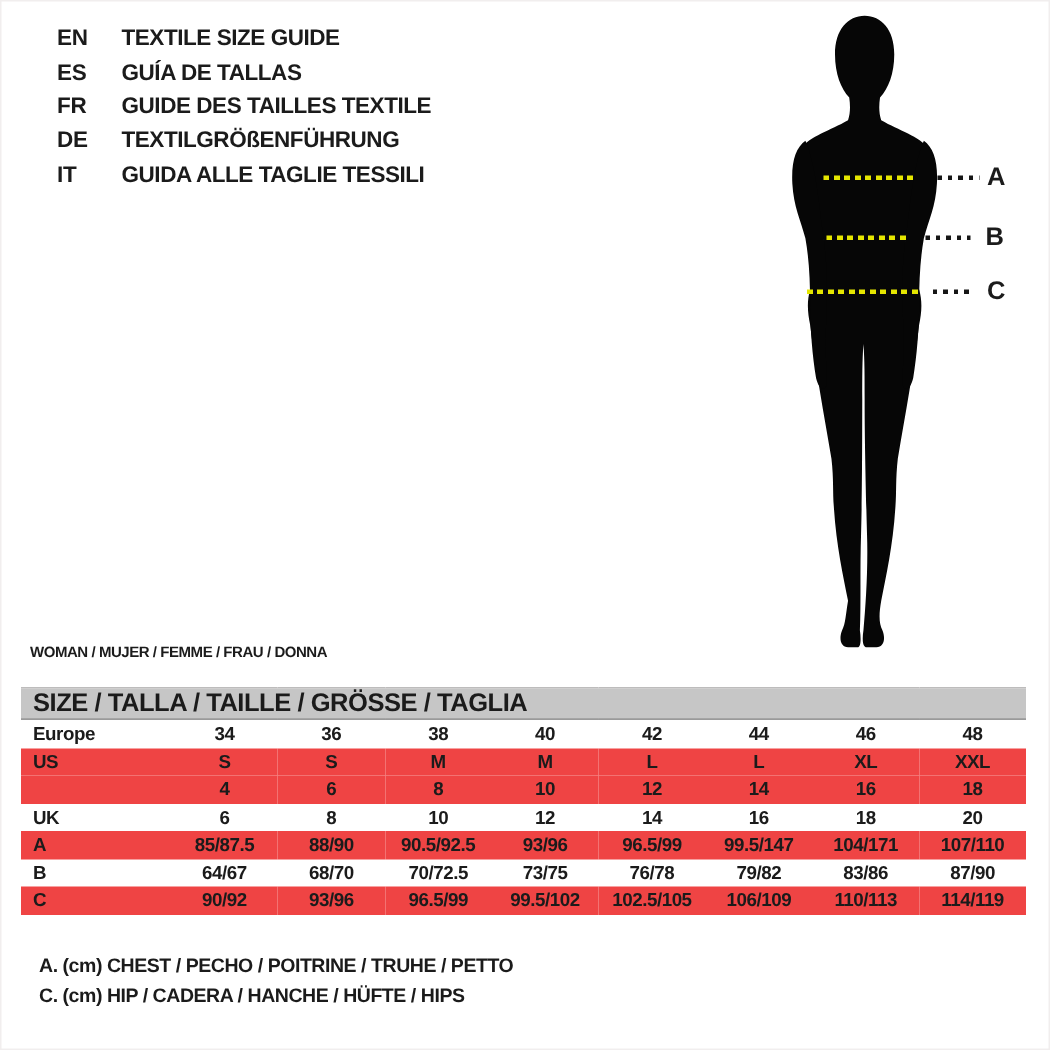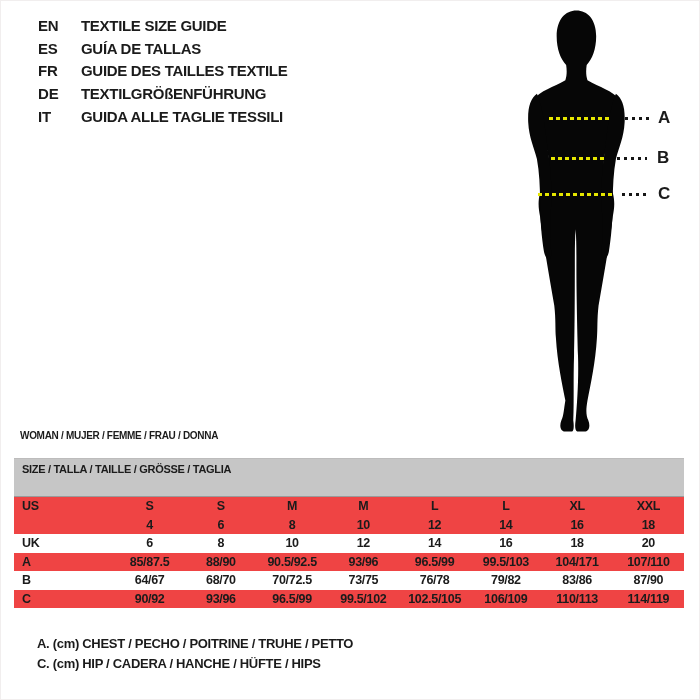--- a/index.html
+++ b/index.html
@@ -30,30 +30,30 @@
   .lab-c{left:657px;top:183px;}
   
   .gender-line{position:absolute;left:19px;top:429px;font-size:10px;font-weight:bold;letter-spacing:-0.3px;}
   
   .size-table{
     position:absolute;left:13px;top:457px;width:670px;
     border-collapse:collapse;table-layout:fixed;
     font-size:12.5px;font-weight:bold;letter-spacing:-0.3px;
   }
   .size-table th{
-    height:20px;background:#c6c6c6;text-align:left;padding:0 0 17px 8px;
-    font-size:11px;font-weight:bold;letter-spacing:-0.3px;
+    height:20px;background:#c6c6c6;text-align:left;padding:0 0 0 8px;
+    font-size:17px;font-weight:bold;letter-spacing:-0.3px;
     border-top:1px solid #bdbcbc;border-bottom:1px solid #9a9a9a;
   }
   .size-table td{height:18.5px;text-align:center;padding:0;white-space:nowrap;}
   .size-table td.lbl{text-align:left;padding-left:8px;}
   .size-table tr.shaded{background:#ef4444;}
   .col-label{width:100px;}
   
-  .footnotes{position:absolute;left:36px;top:633px;font-size:13px;font-weight:bold;line-height:20.4px;letter-spacing:-0.3px;}
+  .footnotes{position:absolute;left:25px;top:633px;font-size:13px;font-weight:bold;line-height:20.4px;letter-spacing:-0.3px;}
 </style>
 </head>
 <body>
 
 <div class="canvas">
 
   <div class="lang-list">
     <div class="lang-row">
       <span class="lang-code">EN</span>
       <span class="lang-label">TEXTILE SIZE GUIDE</span>
@@ -124,20 +124,31 @@
         <col>
         <col>
         <col>
     </colgroup>
     <thead>
       <tr>
         <th colspan="9">SIZE / TALLA / TAILLE / GRÖSSE / TAGLIA</th>
       </tr>
     </thead>
     <tbody>
+      <tr>
+        <td class="lbl">Europe</td>
+        <td>34</td>
+        <td>36</td>
+        <td>38</td>
+        <td>40</td>
+        <td>42</td>
+        <td>44</td>
+        <td>46</td>
+        <td>48</td>
+      </tr>
       <tr class="shaded">
         <td class="lbl">US</td>
         <td>S</td>
         <td>S</td>
         <td>M</td>
         <td>M</td>
         <td>L</td>
         <td>L</td>
         <td>XL</td>
         <td>XXL</td>
@@ -164,21 +175,21 @@
         <td>18</td>
         <td>20</td>
       </tr>
       <tr class="shaded">
         <td class="lbl">A</td>
         <td>85/87.5</td>
         <td>88/90</td>
         <td>90.5/92.5</td>
         <td>93/96</td>
         <td>96.5/99</td>
-        <td>99.5/103</td>
+        <td>99.5/147</td>
         <td>104/171</td>
         <td>107/110</td>
       </tr>
       <tr>
         <td class="lbl">B</td>
         <td>64/67</td>
         <td>68/70</td>
         <td>70/72.5</td>
         <td>73/75</td>
         <td>76/78</td>

